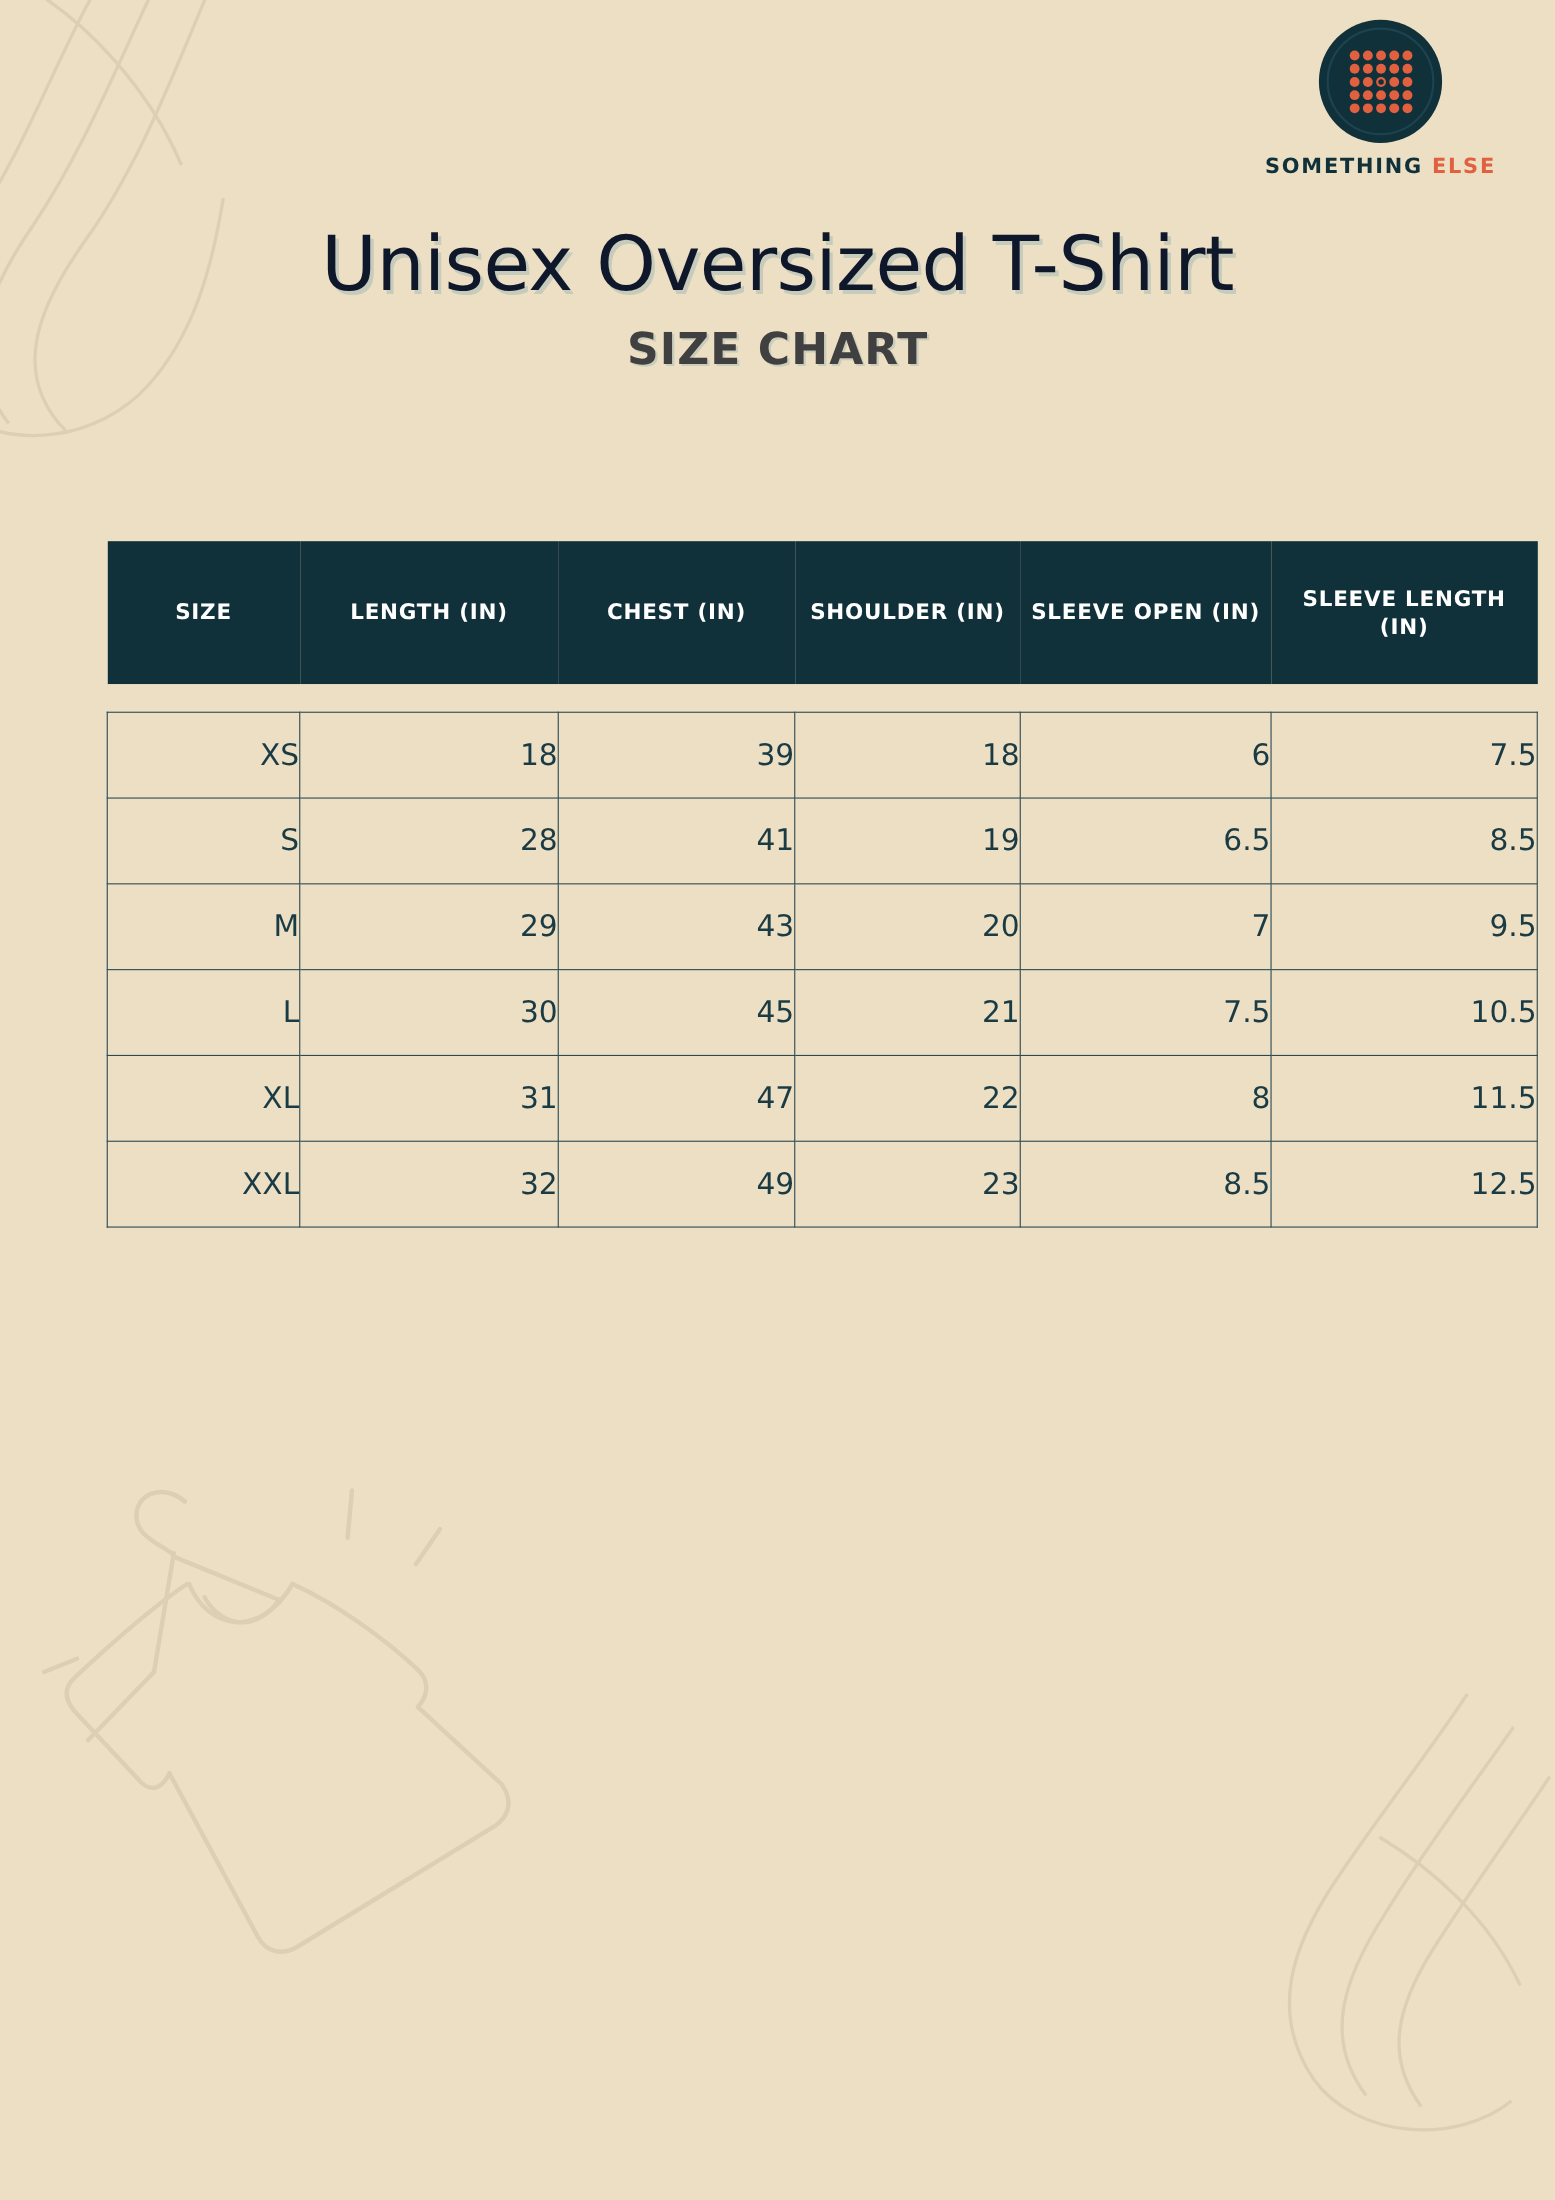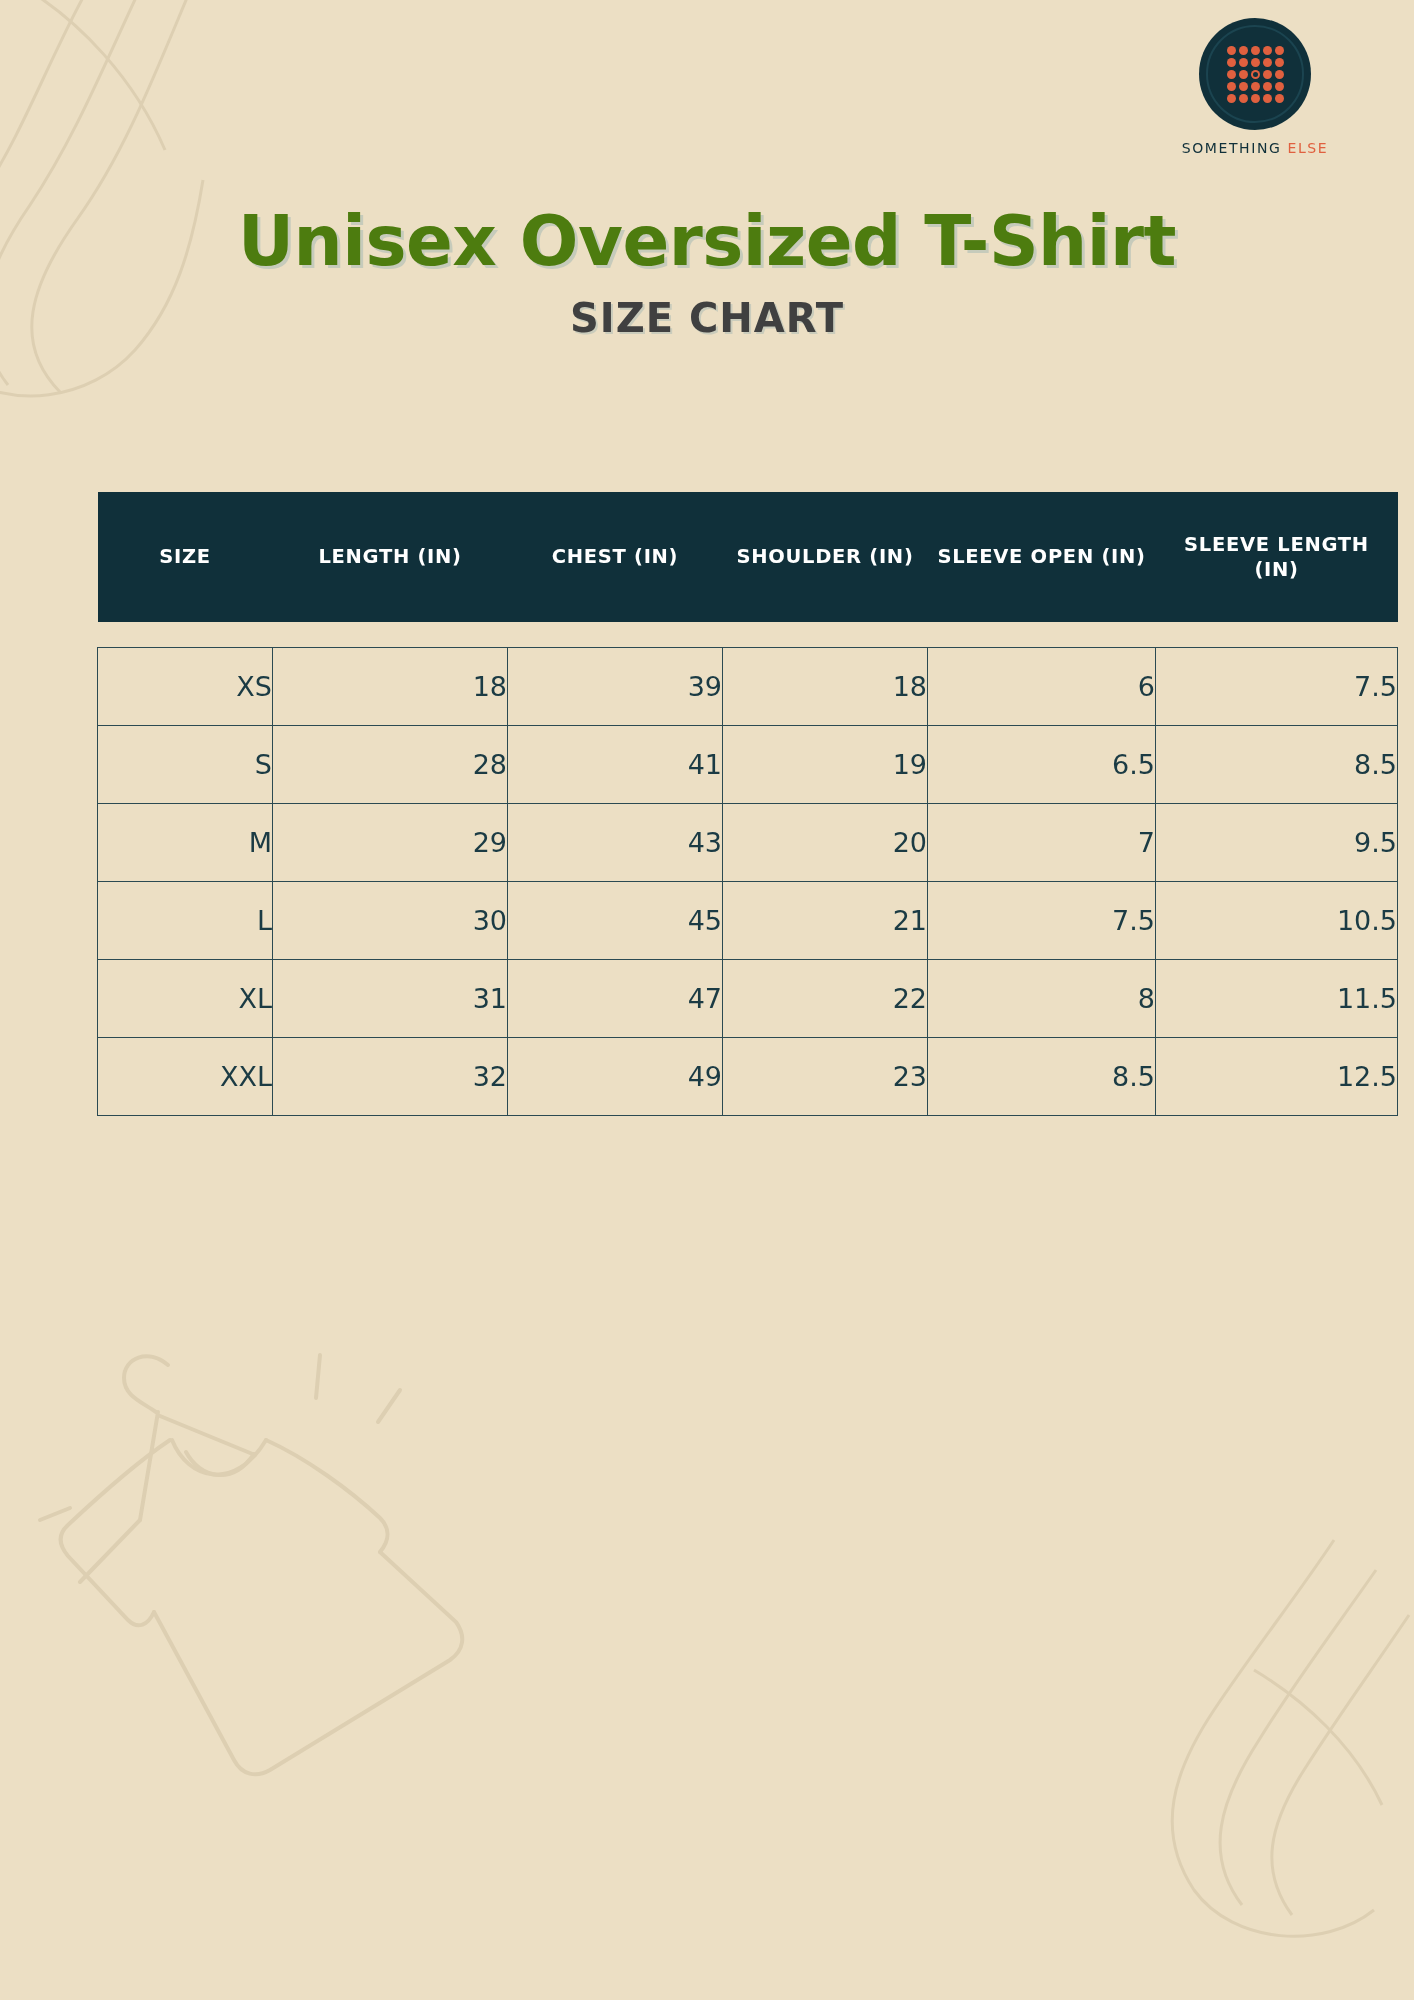--- a/index.html
+++ b/index.html
@@ -73,40 +73,40 @@
     height: 9px;
     border-radius: 50%;
     background: #e0603f;
   }
   .dot-grid i.hollow {
     background: #10303a;
     box-shadow: inset 0 0 0 2px #e0603f;
   }
   .logo-text {
     margin-top: 10px;
-    font-size: 14px;
-    font-weight: 400;
+    font-size: 19px;
+    font-weight: 700;
     letter-spacing: 1.6px;
     color: #10303a;
     font-family: "DejaVu Sans", sans-serif;
   }
   .logo-text .accent { color: #e0603f; }
 
   
   .title-wrap {
     position: absolute;
     top: 205px;
     left: 0;
     width: 1414px;
     text-align: center;
   }
   .main-title {
     font-size: 69px;
-    font-weight: 700;
-    color: #4d7c0f;
+    font-weight: 400;
+    color: #0f172a;
     letter-spacing: -0.5px;
     line-height: 1.05;
     text-shadow: 3px 3px 0 rgba(168,186,180,0.55);
     margin: 0;
   }
   .sub-title {
     margin-top: 18px;
     font-size: 40px;
     font-weight: 700;
     color: #404040;

